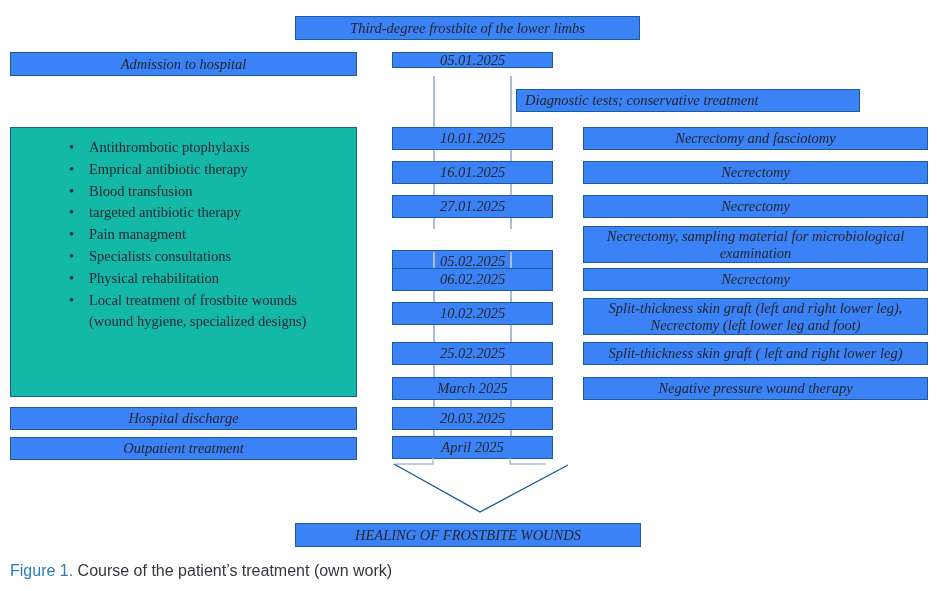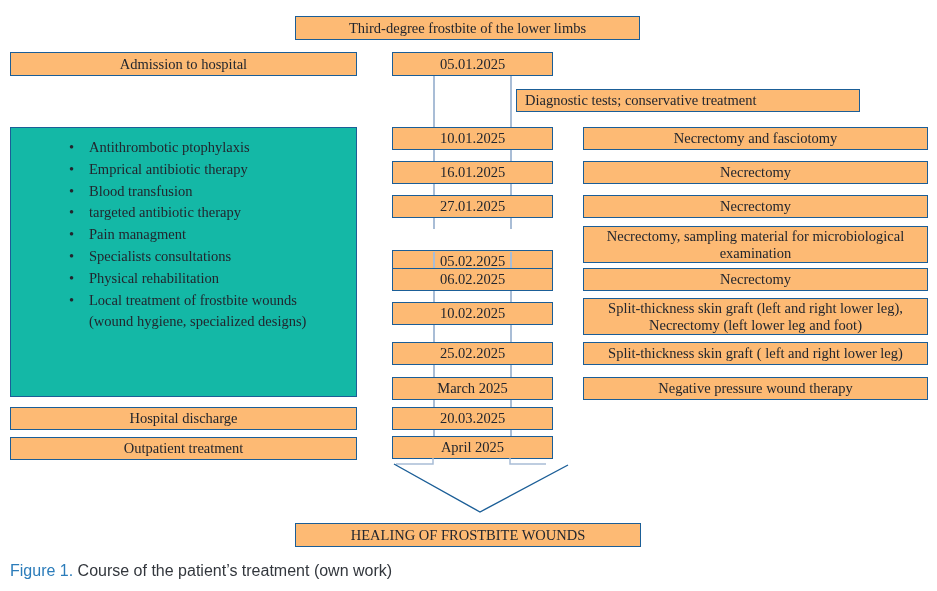--- a/index.html
+++ b/index.html
@@ -2,25 +2,26 @@
 <html><head>
 <meta charset="utf-8">
 <style>
   html,body { margin:0; padding:0; background:#ffffff; }
   .canvas {
     position:relative; width:937px; height:591px; background:#ffffff;
     font-family:"Liberation Serif","DejaVu Serif",serif;
     color:#22262e; overflow:hidden;
   }
   .box {
-    position:absolute; box-sizing:border-box; background:#fdba74;
+    position:absolute; box-sizing:border-box; background:#3b82f6;
     border:1.5px solid #1b5e97;
     display:flex; align-items:center; justify-content:center;
     font-size:14.5px; line-height:16.5px; text-align:center;
     padding:0 6px;
+    font-style:italic;
   }
   .box.left-align { justify-content:flex-start; text-align:left; padding-left:8px; }
   .care-box {
     position:absolute; box-sizing:border-box; background:#14b8a6;
     border:1.5px solid #1b5e97; left:10px; top:127px; width:347px; height:270px;
     padding-top:9px; font-size:14.5px;
   }
   .care-item { position:relative; padding-left:78px; line-height:21.8px; }
   .care-item::before { content:"\2022"; position:absolute; left:58px; top:0; }
   .care-note { padding-left:78px; line-height:21.8px; }
@@ -50,21 +51,21 @@
     <div class="care-item">Pain managment</div>
     <div class="care-item">Specialists consultations</div>
     <div class="care-item">Physical rehabilitation</div>
     <div class="care-item">Local treatment of frostbite wounds</div>
     <div class="care-note">(wound hygiene, specialized designs)</div>
   </div>
 
   <div class="box" style="left:10px; top:407px; width:347px; height:23px;">Hospital discharge</div>
   <div class="box" style="left:10px; top:437px; width:347px; height:23px;">Outpatient treatment</div>
 
-  <div class="box" style="left:392px; top:52px; width:161px; height:24px;">05.01.2025</div>
+  <div class="box" style="left:392px; top:52px; width:161px; height:16px;">05.01.2025</div>
 
   <div class="box" style="left:392px; top:127px; width:161px; height:23px;">10.01.2025</div>
   <div class="box" style="left:392px; top:161px; width:161px; height:23px;">16.01.2025</div>
   <div class="box" style="left:392px; top:195px; width:161px; height:23px;">27.01.2025</div>
   <div class="box" style="left:392px; top:229px; width:161px; height:23px;margin-top:21px;">05.02.2025</div>
   <div class="box" style="left:392px; top:268px; width:161px; height:23px;">06.02.2025</div>
   <div class="box" style="left:392px; top:302px; width:161px; height:23px;">10.02.2025</div>
   <div class="box" style="left:392px; top:342px; width:161px; height:23px;">25.02.2025</div>
   <div class="box" style="left:392px; top:377px; width:161px; height:23px;">March 2025</div>
   <div class="box" style="left:392px; top:407px; width:161px; height:23px;">20.03.2025</div>

